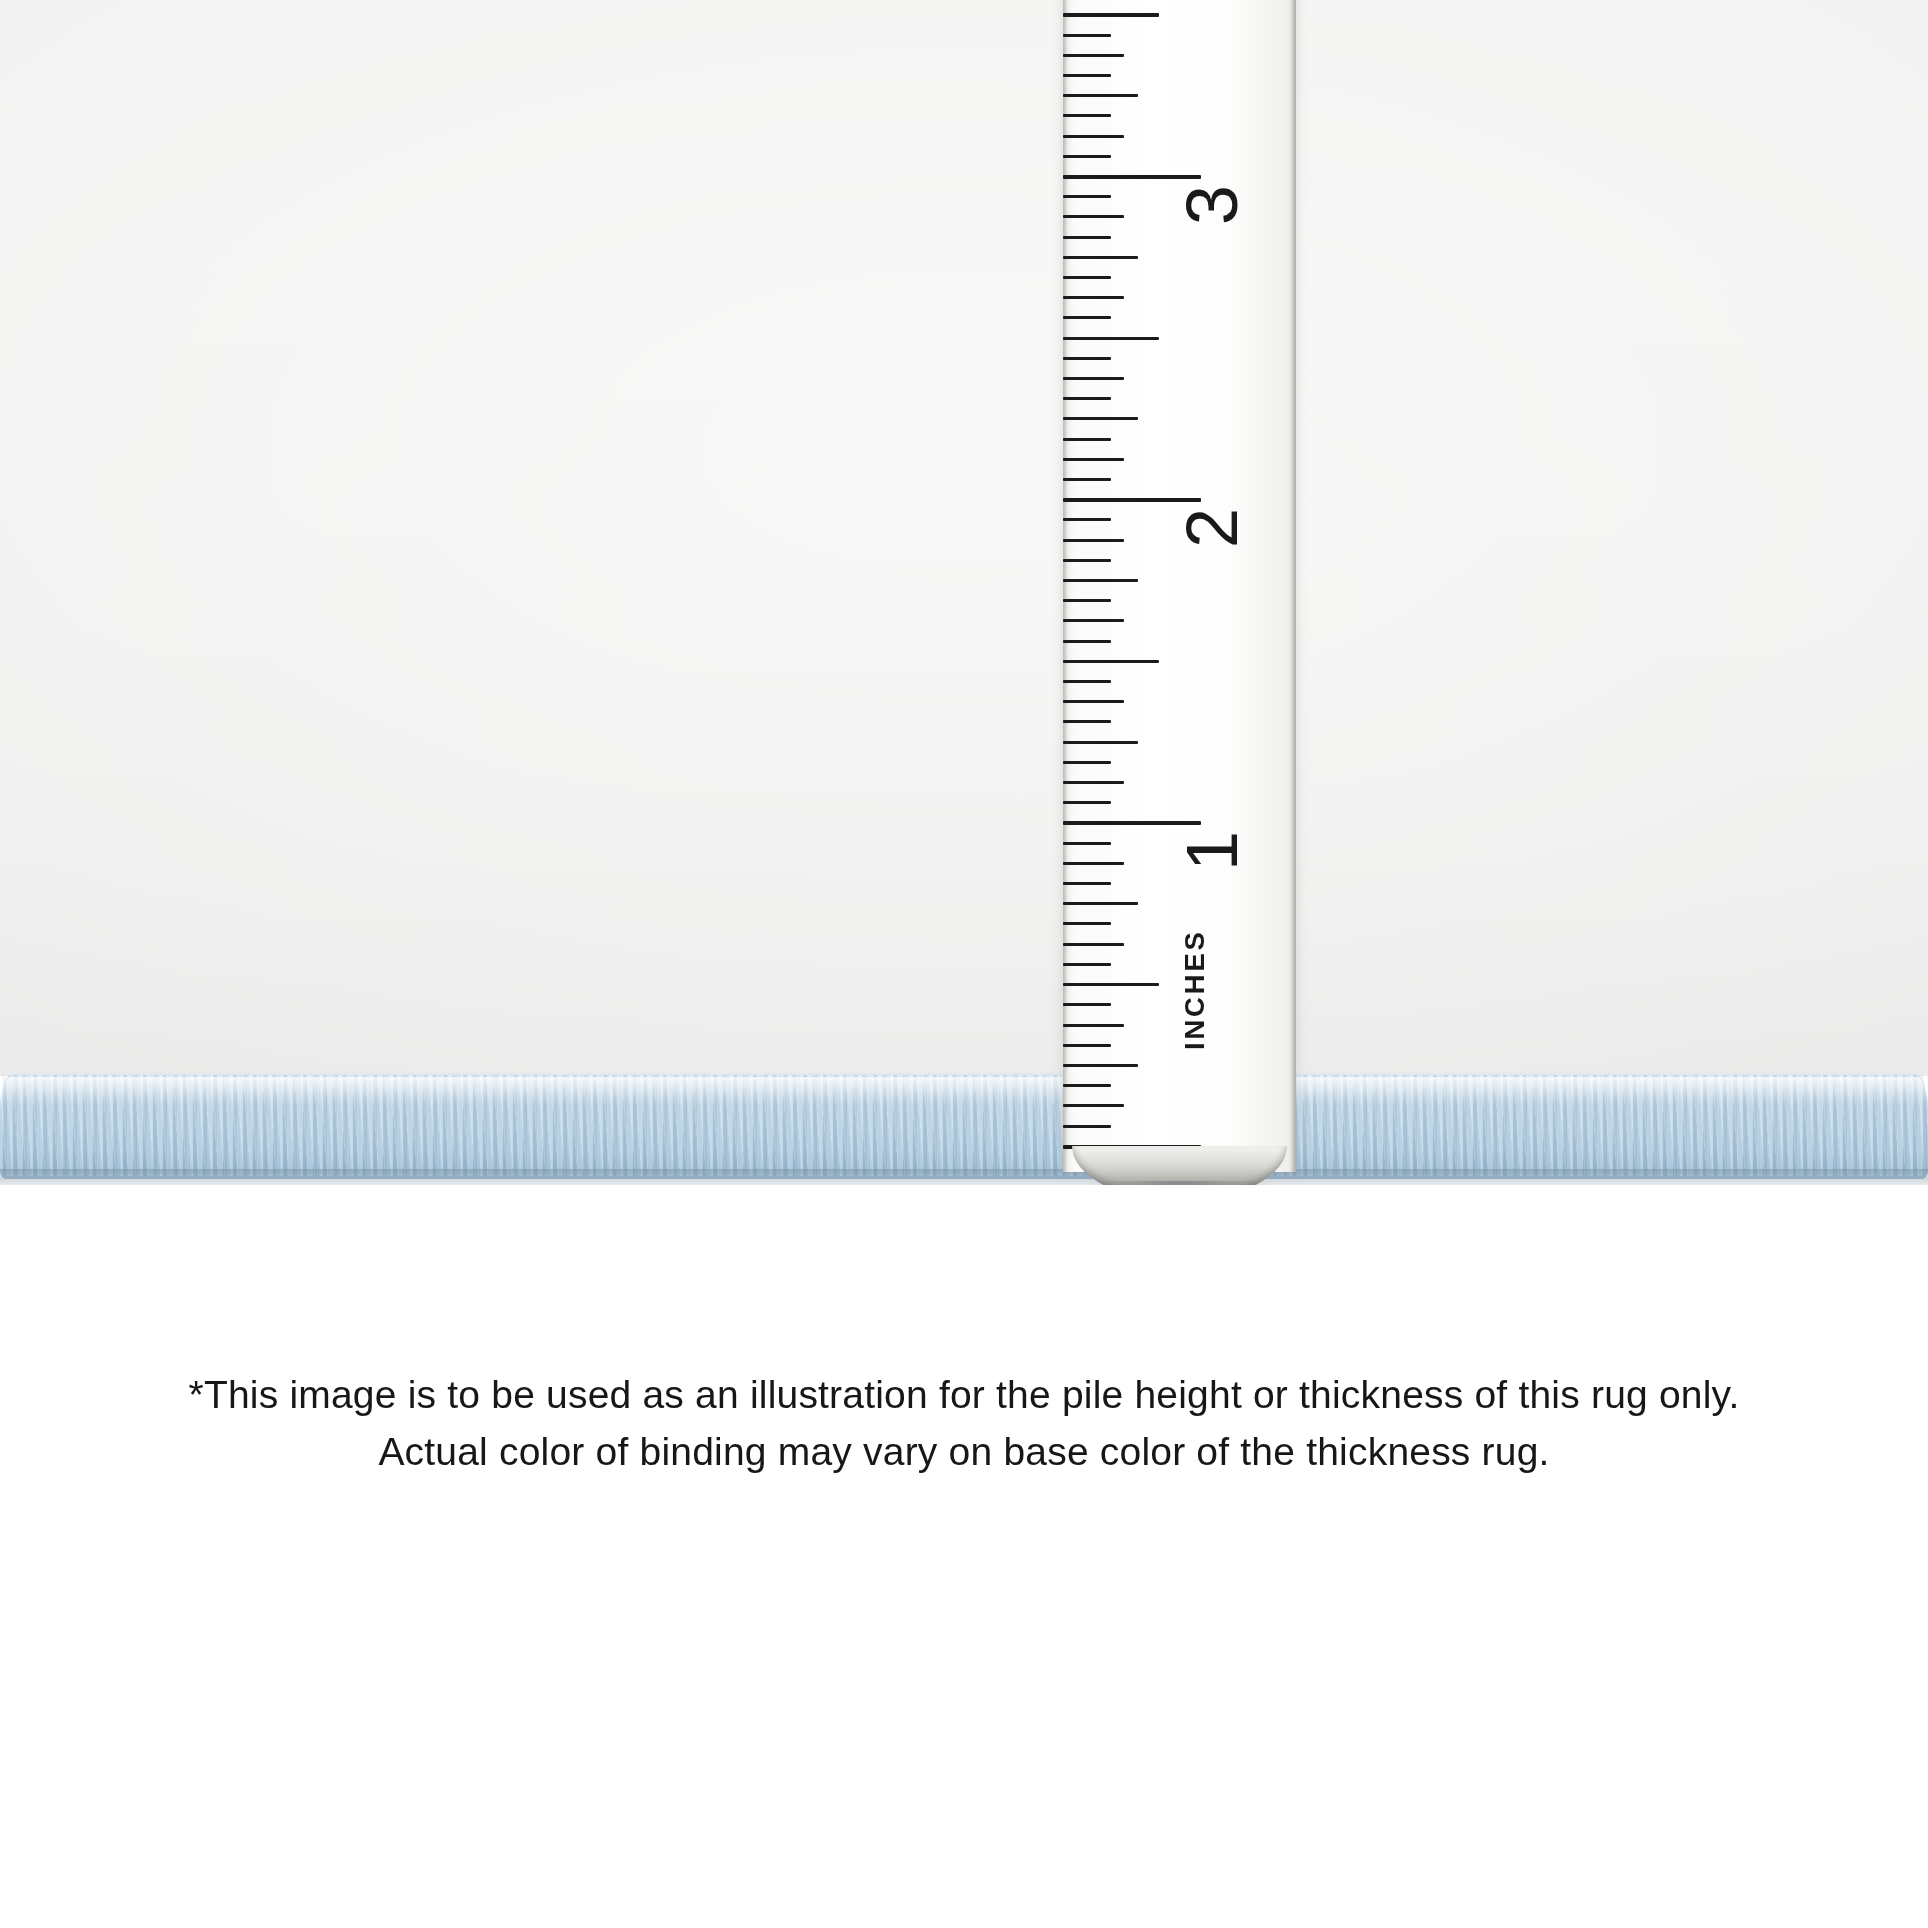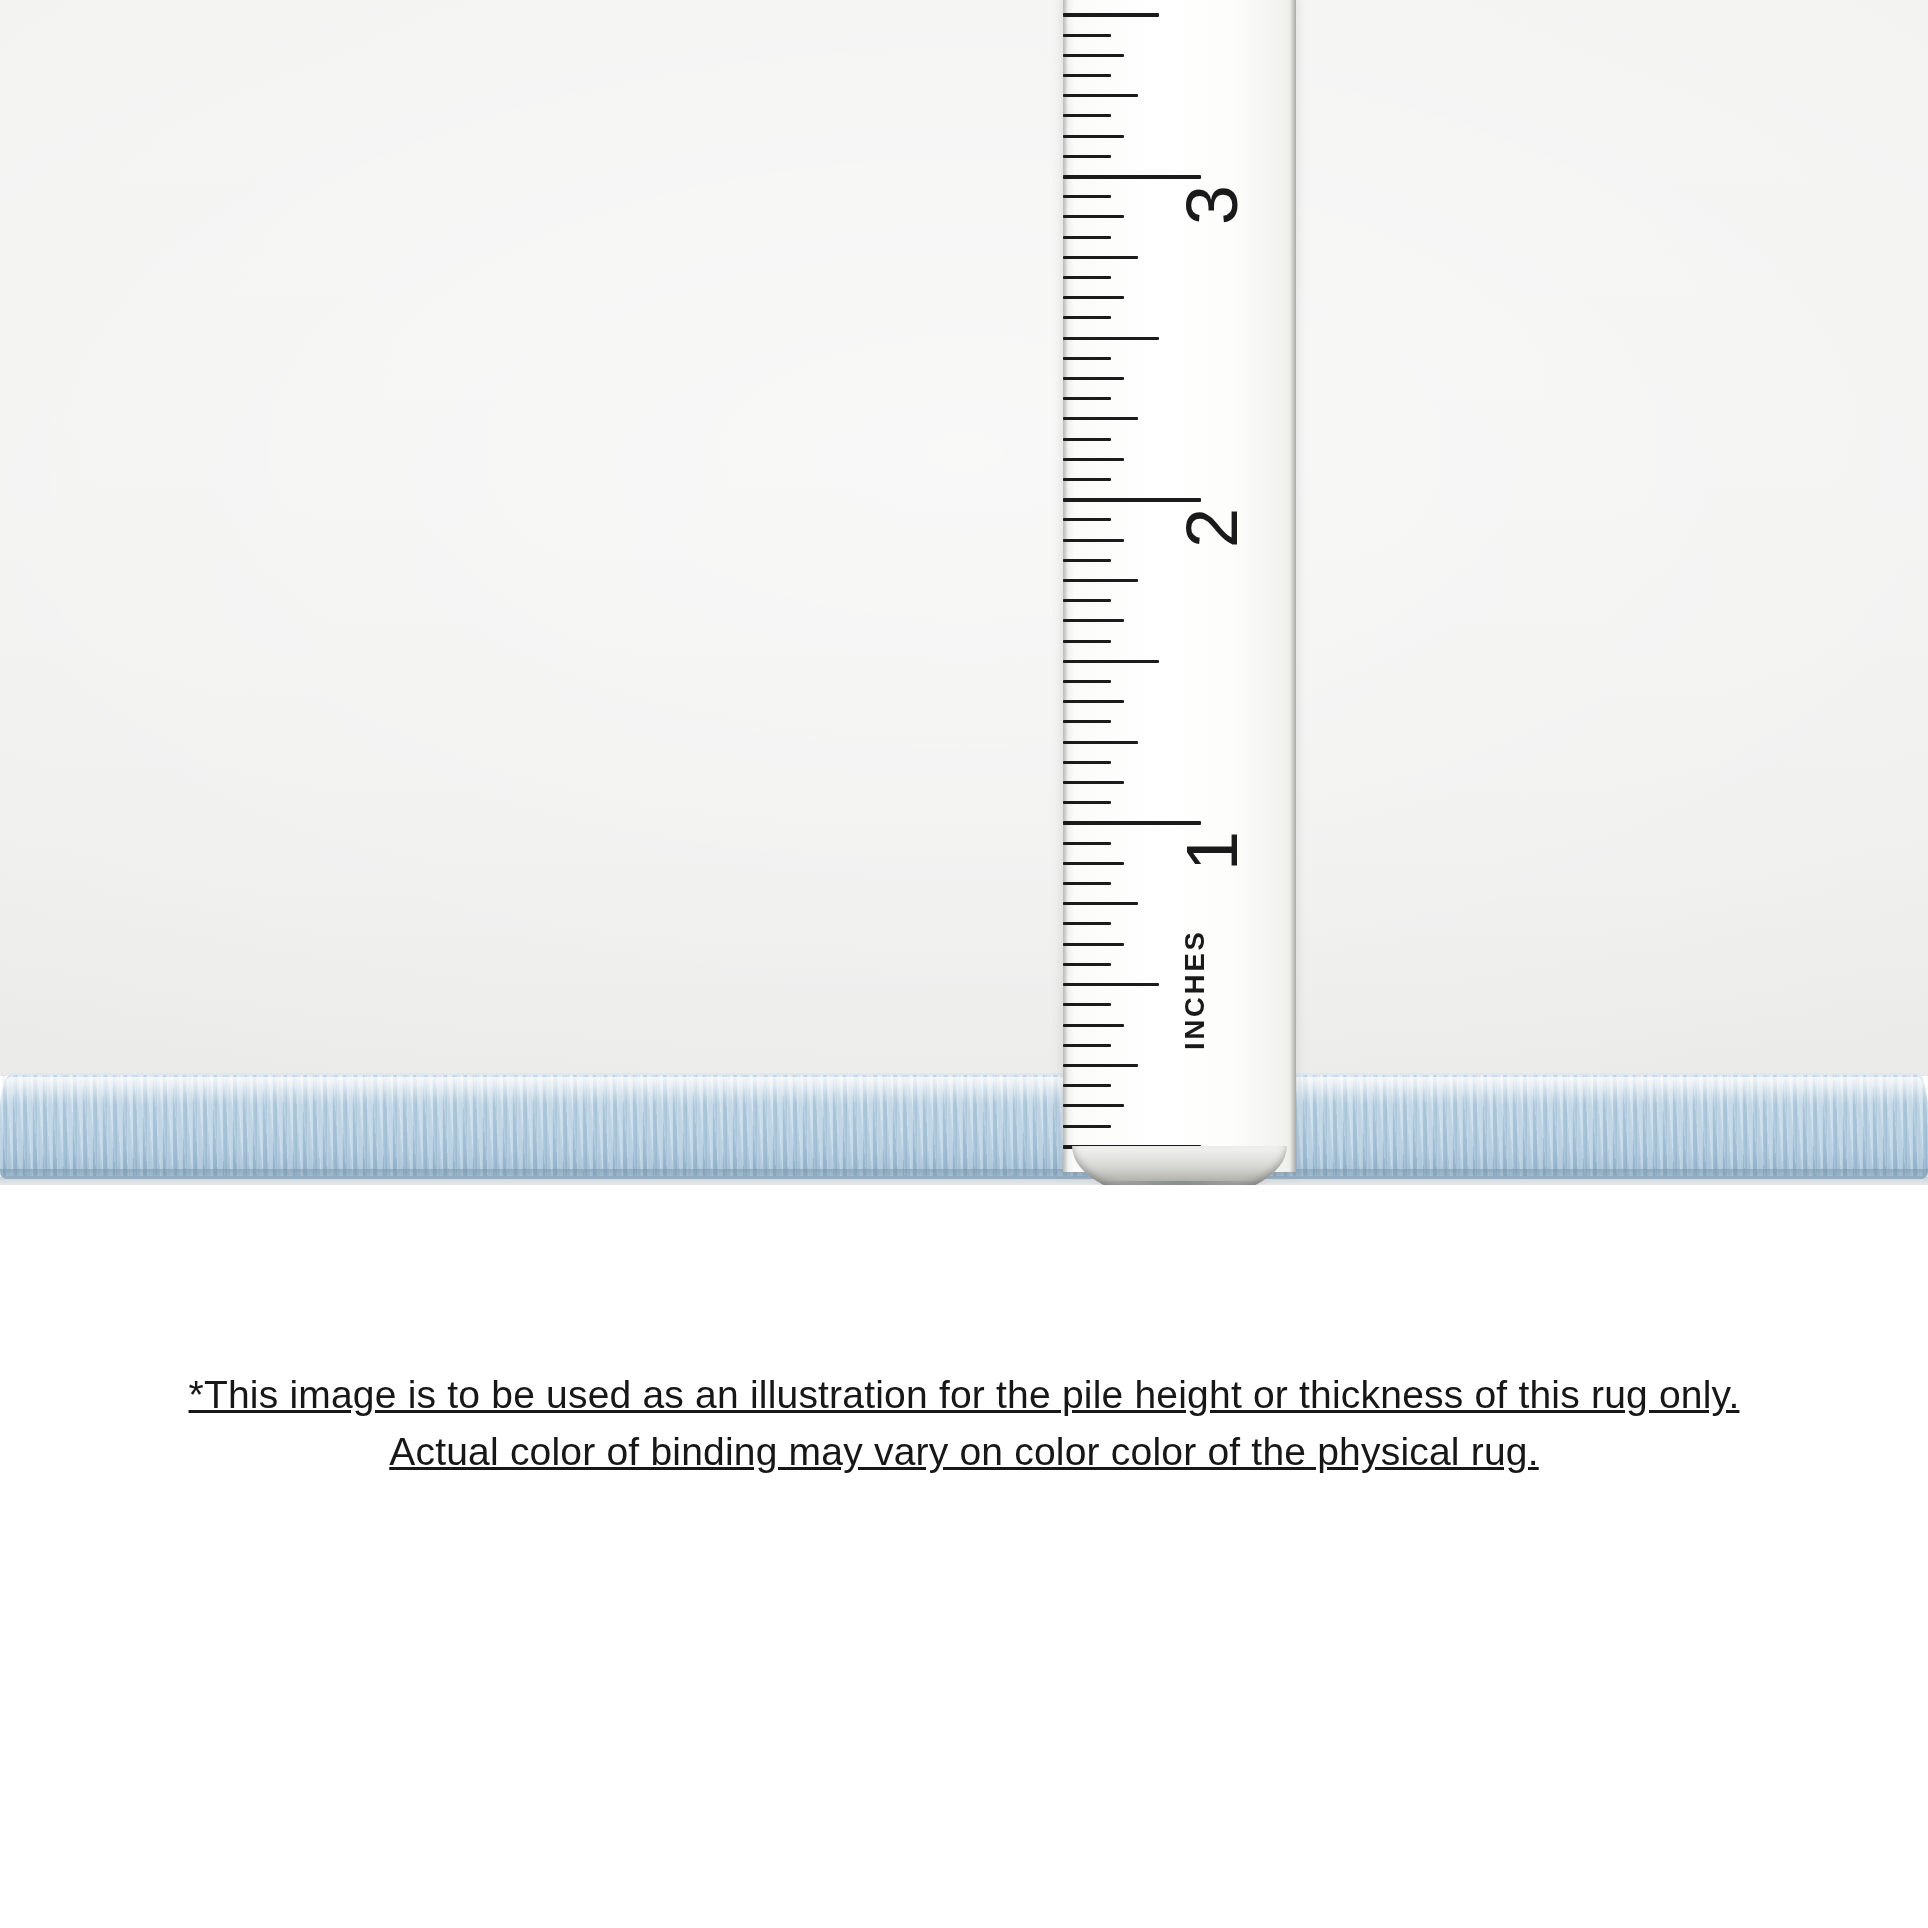--- a/index.html
+++ b/index.html
@@ -223,21 +223,21 @@
     left: 0;
     top: 1366px;
     width: 1928px;
     text-align: center;
     color: #171717;
     font-family: "Liberation Sans", sans-serif;
     font-size: 39px;
     line-height: 57px;
     letter-spacing: 0.2px;
   }
-  #caption .line { display: block; text-decoration: underline; }
+  #caption .line { display: block; }
 </style>
 </head>
 <body>
 
 <div id="photo">
 
   <div class="backdrop"></div>
   <div class="backdrop-vignette"></div>
 
   <div class="rug">
@@ -321,15 +321,15 @@
 
   <div class="ruler-tip">
     <div class="ruler-tip-metal"></div>
   </div>
   <div class="ruler-tip-shadow"></div>
 
 </div>
 
 <div id="caption">
   <span class="line">*This image is to be used as an illustration for the pile height or thickness of this rug only.</span>
-  <span class="line">Actual color of binding may vary on color color of the physical rug.</span>
+  <span class="line">Actual color of binding may vary on base color of the thickness rug.</span>
 </div>
 
 
 </body></html>

